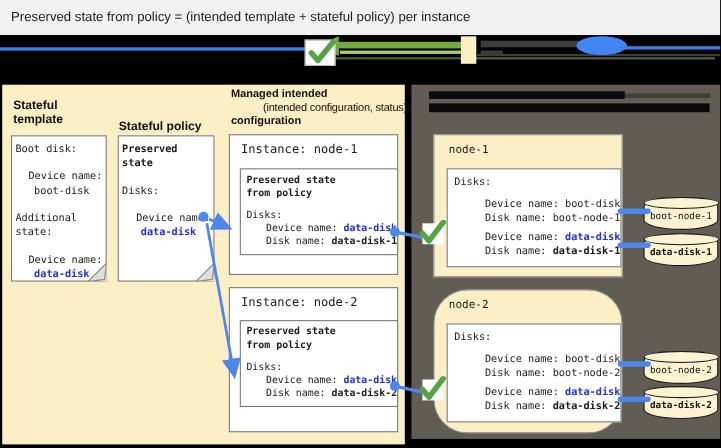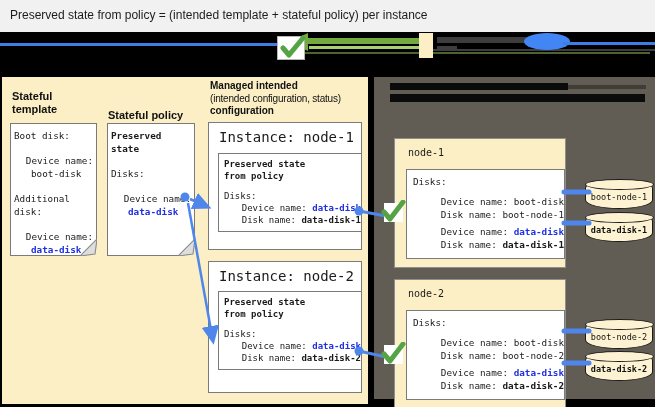--- a/index.html
+++ b/index.html
@@ -35,21 +35,21 @@
   
   .hbar1  { position:absolute; left:390px; top:83px; width:178px; height:7px; background:#0b0b0b; }
   .hbar1t { position:absolute; left:568px; top:85px; width:78px;  height:4px; background:#403c36; }
   .hbar2  { position:absolute; left:390px; top:94px; width:255px; height:8px; background:#0b0b0b; }
 
   
   .h-bold { font-weight:bold; color:#111; }
   .tpl-heading { position:absolute; left:12px; top:90px; width:66px; font-size:11px; line-height:13px; }
   .pol-heading { position:absolute; left:108px; top:109px; width:95px; font-size:11px; line-height:13px; }
   .mi-heading  { position:absolute; left:210px; top:80px; width:160px; font-size:10px; line-height:12.6px; color:#111; }
-  .mi-heading .reg { font-weight:normal; letter-spacing:-0.2px; }
+  .mi-heading .reg { font-weight:normal; letter-spacing:-0.2px;text-align:right; }
 
   
   .mono { font-family:"DejaVu Sans Mono", monospace; color:#1a1a1a; }
   .doc { position:absolute; background:#fff; border:1px solid #7a7a7a; font-family:"DejaVu Sans Mono", monospace;
          font-size:9.3px; line-height:13px; color:#1a1a1a; }
   .doc-tpl { left:10px;  top:123px; width:85px; height:131px; }
   .doc-pol { left:107px; top:123px; width:86px; height:131px; }
   .doc .pad { padding:5px 3px 0 3px; }
   .row {}
   .i1 { padding-left:8px;text-align:right; }
@@ -58,31 +58,31 @@
   .blank-s { height:7px; }
   .blank-xs { height:4px; }
   .b { font-weight:bold; }
   .blue { color:#2030e0; font-weight:bold; }
   .fold { position:absolute; right:-1px; bottom:-1px; width:17px; height:17px; }
 
   
   .inst-card { position:absolute; left:208px; width:152px; background:#fff; border:1px solid #7a7a7a; }
   .inst-n1 { top:122px; height:126px; }
   .inst-n2 { top:261px; height:130px; }
-  .inst-title { position:absolute; left:10px; top:6px; font-size:14px; }
+  .inst-title { position:absolute; left:10px; top:6px; font-size:11px; }
   .inst-inner { position:absolute; left:9px; width:137px; background:#fff; border:1px solid #7a7a7a;
                 font-size:9px; line-height:12.3px; padding:4px 0 5px 5px; }
   .inst-n1 .inst-inner { top:30px; }
   .inst-n2 .inst-inner { top:29px; }
   .inst-inner .i1 { padding-left:6px; }
 
   
-  .node-card { position:absolute; left:394px; width:170px; background:#fcefc6; border:1px solid #8f8f8f;margin-top:16px; }
+  .node-card { position:absolute; left:394px; width:170px; background:#fcefc6; border:1px solid #8f8f8f; }
   .node-n1 { top:122px; height:128px; }
-  .node-n2 { top:263px; height:129px; }
+  .node-n2 { top:263px; height:129px;border-radius:31px; }
   .node-title { position:absolute; left:13px; top:8px; font-size:10px; }
   .node-inner { position:absolute; left:11px; top:30px; width:151px; background:#fff; border:1px solid #7a7a7a;
                 font-size:9.3px; line-height:13px; padding:5px 0 7px 6px; }
   .node-inner .i1 { padding-left:6px; }
 
   
   .cyl { position:absolute; width:66px; height:28px; background:#fdf2d2; border:1.5px solid #1a1a1a;
          border-radius:50% / 9px; }
   .cyl::before { content:""; position:absolute; left:-1.5px; right:-1.5px; top:-1.5px; height:11px;
                  border:1.5px solid #1a1a1a; border-radius:50%; background:#fdf2d2; box-sizing:border-box; }
@@ -139,21 +139,21 @@
   <div class="tpl-heading h-bold">Stateful template</div>
   <div class="pol-heading h-bold">Stateful policy</div>
 
   <div class="doc doc-tpl">
     <div class="pad">
       <div class="row">Boot disk:</div>
       <div class="blank"></div>
       <div class="row i1">Device name:</div>
       <div class="row i2">boot-disk</div>
       <div class="blank"></div>
-      <div class="row">Additional disk:</div>
+      <div class="row">Additional state:</div>
       <div class="blank"></div>
       <div class="row i1">Device name:</div>
       <div class="row i2 blue">data-disk</div>
     </div>
     <svg class="fold" viewBox="0 0 17 17">
       <polygon points="17,0 17,17 0,17" fill="#fcefc6"></polygon>
       <polygon points="0,17 17,0 15,15" fill="#dedede" stroke="#8a8a8a" stroke-width="1.1"></polygon>
     </svg>
   </div>
 

